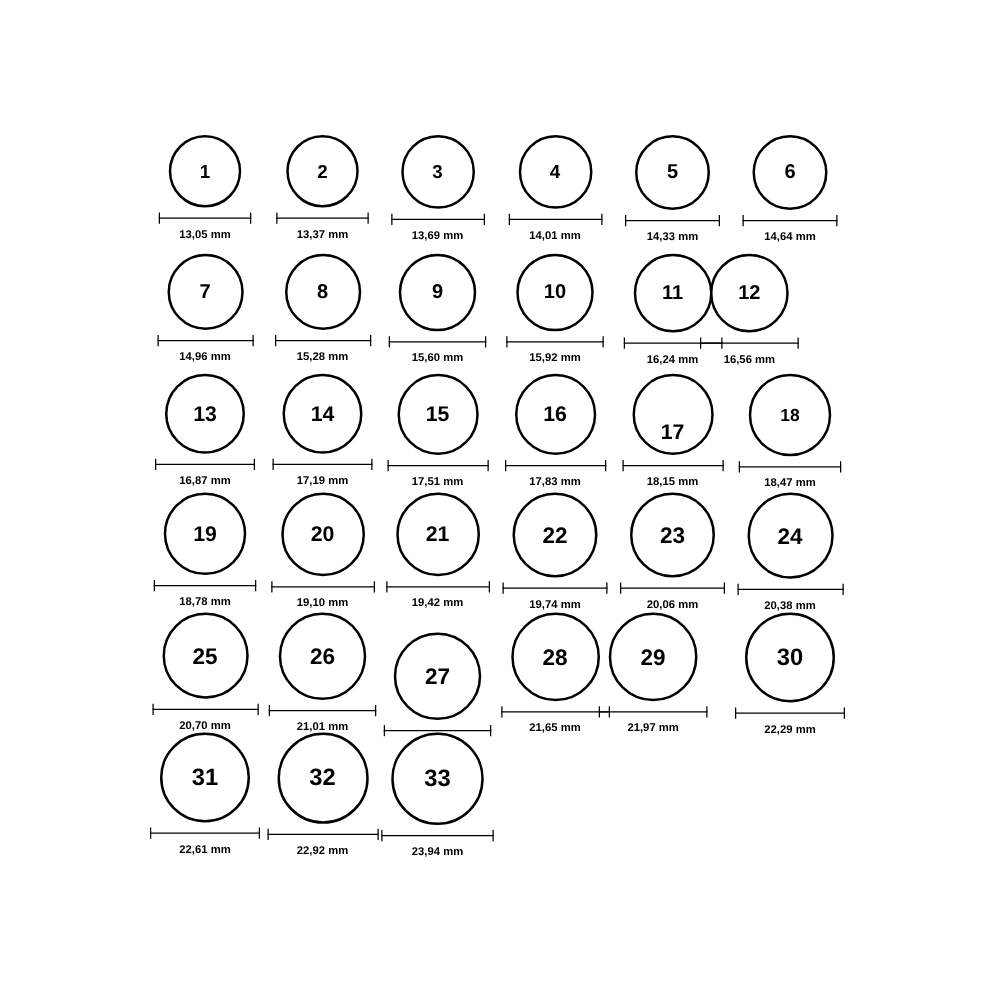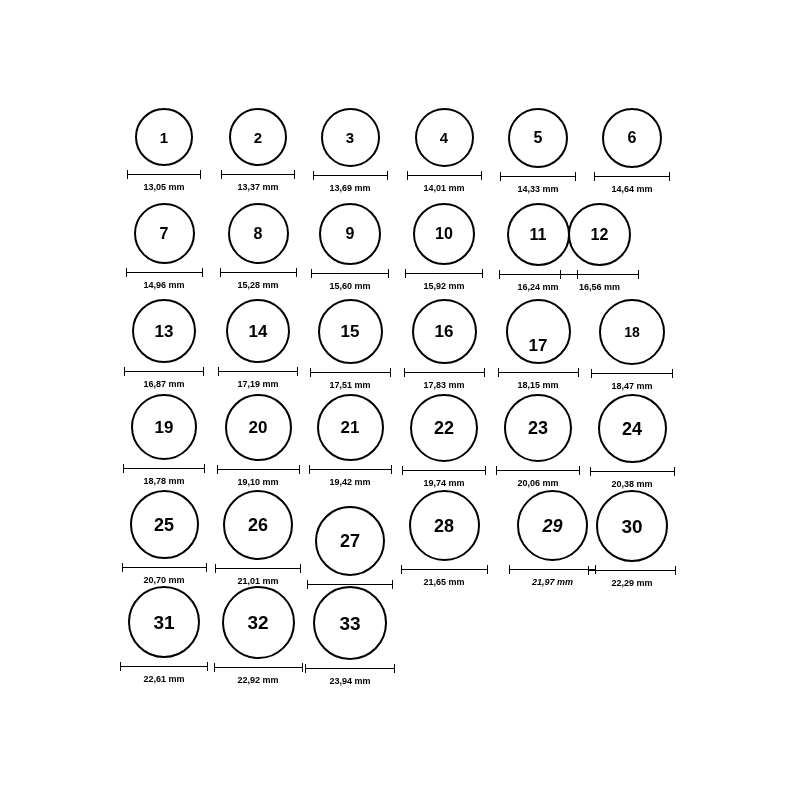--- a/index.html
+++ b/index.html
@@ -375,21 +375,21 @@
       <div class="ring" style="width: 71px; height: 71px;">
         <span class="ring-number" style="font-size: 18px;">28</span>
       </div>
       <div class="measure" style="width: 87px;">
         <div class="bar"></div>
         <div class="tick left"></div>
         <div class="tick right"></div>
       </div>
       <div class="mm-label">21,65 mm</div>
     </div>
-    <div class="size-cell" style="left: 509px; top: 490px; width: 87px; font-style: italic;">
+    <div class="size-cell" style="left: 479px; top: 490px; width: 87px;">
       <div class="ring" style="width: 71px; height: 71px;">
         <span class="ring-number" style="font-size: 18px;">29</span>
       </div>
       <div class="measure" style="width: 87px;">
         <div class="bar"></div>
         <div class="tick left"></div>
         <div class="tick right"></div>
       </div>
       <div class="mm-label">21,97 mm</div>
     </div>

